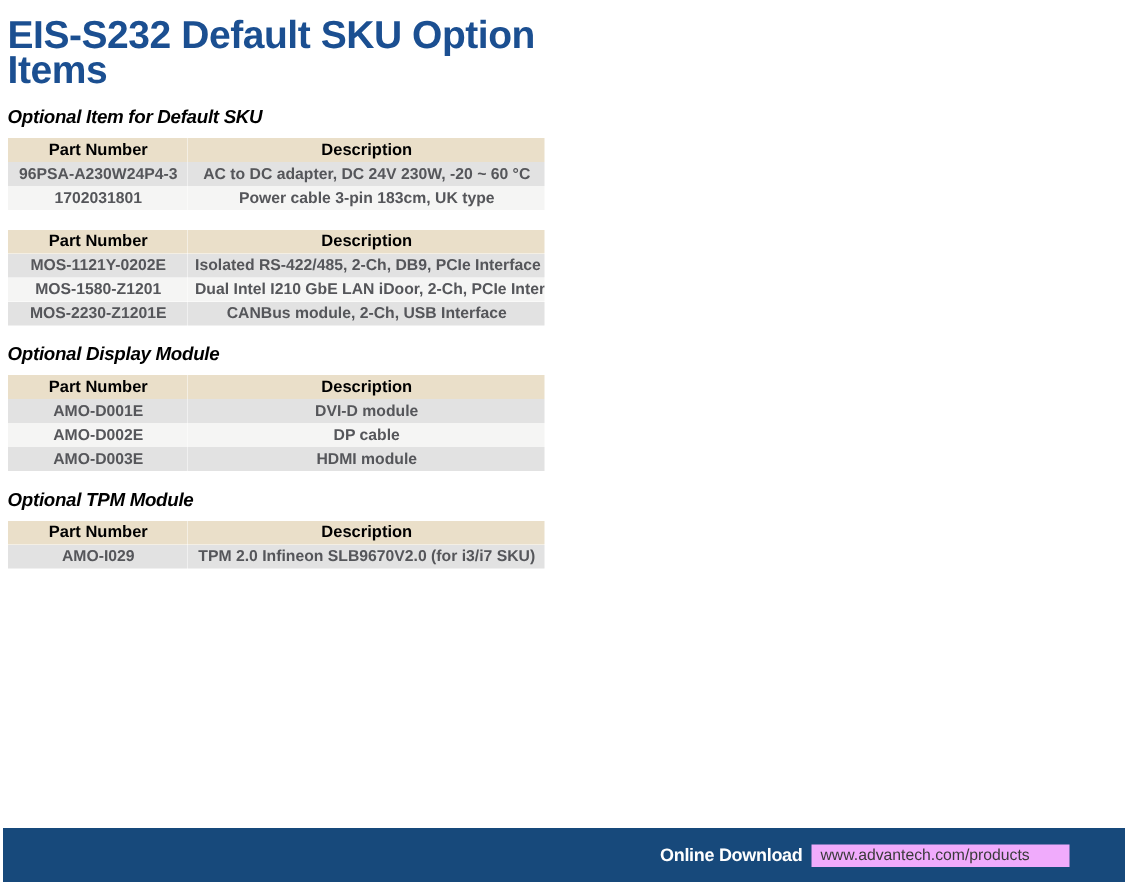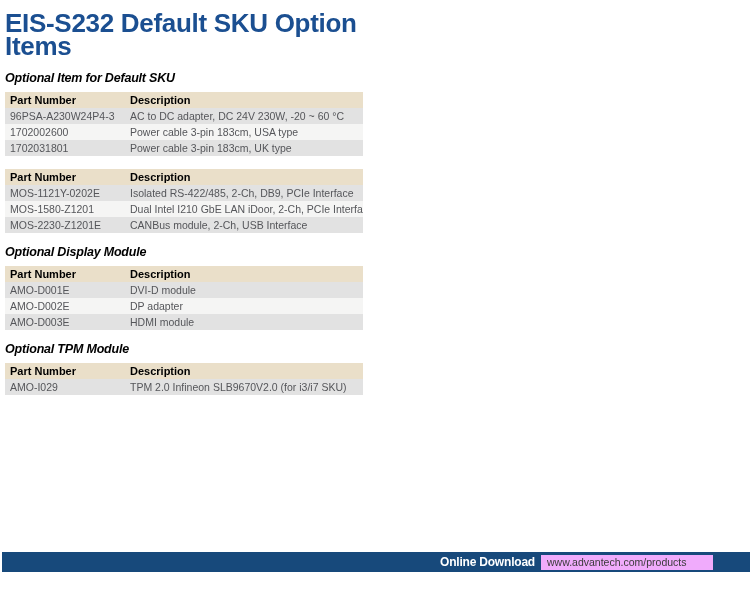--- a/index.html
+++ b/index.html
@@ -45,41 +45,42 @@
   table.sku-table{
     width:358px;
     border-collapse:collapse;
     table-layout:fixed;
   }
   table.sku-table th, table.sku-table td{
     height:16px;
     padding:0 4px 0 5px;
     font-size:10.5px;
     line-height:16px;
-    text-align:left;
+    text-align:center;
     white-space:nowrap;
     overflow:hidden;
     vertical-align:middle;
   }
   table.sku-table col.col-part{width:120px;}
   table.sku-table thead th{
     background:var(--table-header-bg);
     color:#000;
     font-weight:bold;
     font-size:11px;
   }
   table.sku-table tbody td{
     color:var(--cell-text);
+    font-weight:bold;
   }
   table.sku-table tbody tr:nth-child(odd){background:var(--row-odd-bg);}
   table.sku-table tbody tr:nth-child(even){background:var(--row-even-bg);}
   .footer-bar{
     position:absolute;
     left:2px;right:0;
-    top:552px;height:20px;
+    top:552px;height:36px;
     background:var(--footer-navy);
     display:flex;
     align-items:center;
     justify-content:flex-end;
   }
   .footer-label{
     color:#fff;
     font-weight:bold;
     font-size:12px;
     letter-spacing:-0.2px;
@@ -121,24 +122,20 @@
           <th>Part Number</th>
           <th>Description</th>
         </tr>
       </thead>
       <tbody>
   <tr>
     <td>96PSA-A230W24P4-3</td>
     <td>AC to DC adapter, DC 24V 230W, -20 ~ 60 °C</td>
   </tr>
 
-  <tr>
-    <td>1702002600</td>
-    <td>Power cable 3-pin 183cm, USA type</td>
-  </tr>
 
 
   <tr>
     <td>1702031801</td>
     <td>Power cable 3-pin 183cm, UK type</td>
   </tr>
 
 </tbody>
     </table>
   </div>
@@ -188,21 +185,21 @@
         </tr>
       </thead>
       <tbody>
   <tr>
     <td>AMO-D001E</td>
     <td>DVI-D module</td>
   </tr>
 
   <tr>
     <td>AMO-D002E</td>
-    <td>DP adapter</td>
+    <td>DP cable</td>
   </tr>
 
   <tr>
     <td>AMO-D003E</td>
     <td>HDMI module</td>
   </tr>
 </tbody>
     </table>
   </div>
 

